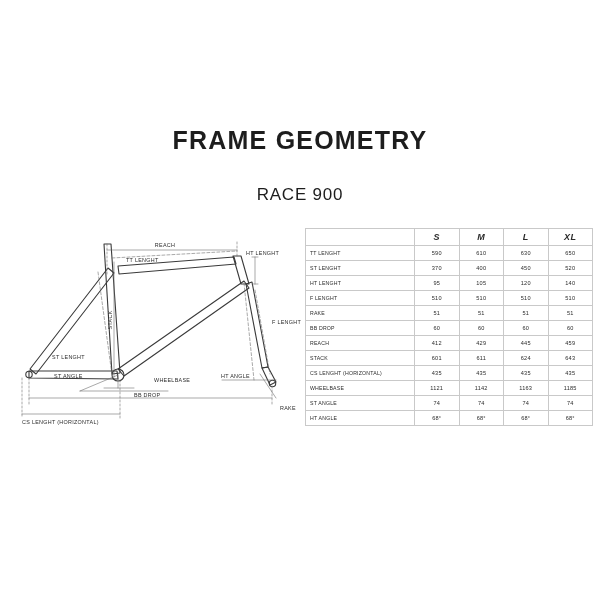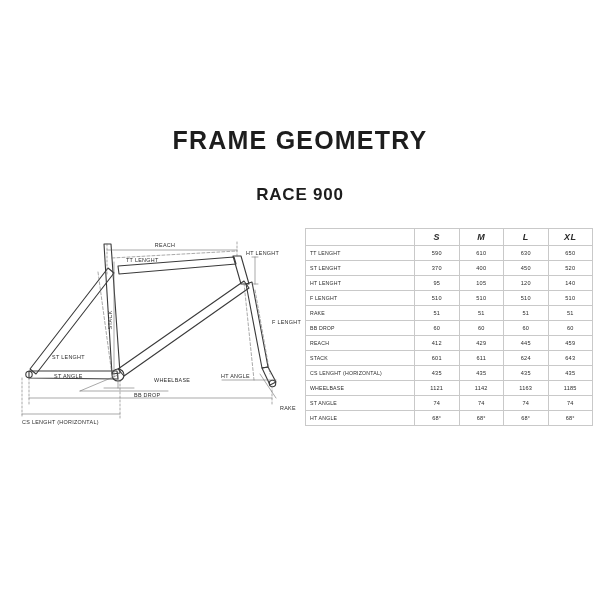--- a/index.html
+++ b/index.html
@@ -31,21 +31,21 @@
     letter-spacing: 1.2px;
     color: #1d1d1d;
   }
   .subtitle {
     position: absolute;
     top: 185px;
     left: 0;
     width: 600px;
     text-align: center;
     font-size: 17px;
-    font-weight: bold;
+    font-weight: normal;
     letter-spacing: 0.8px;
     color: #1d1d1d;
   }
 
   
   .diagram {
     position: absolute;
     left: 8px;
     top: 228px;
     width: 300px;

